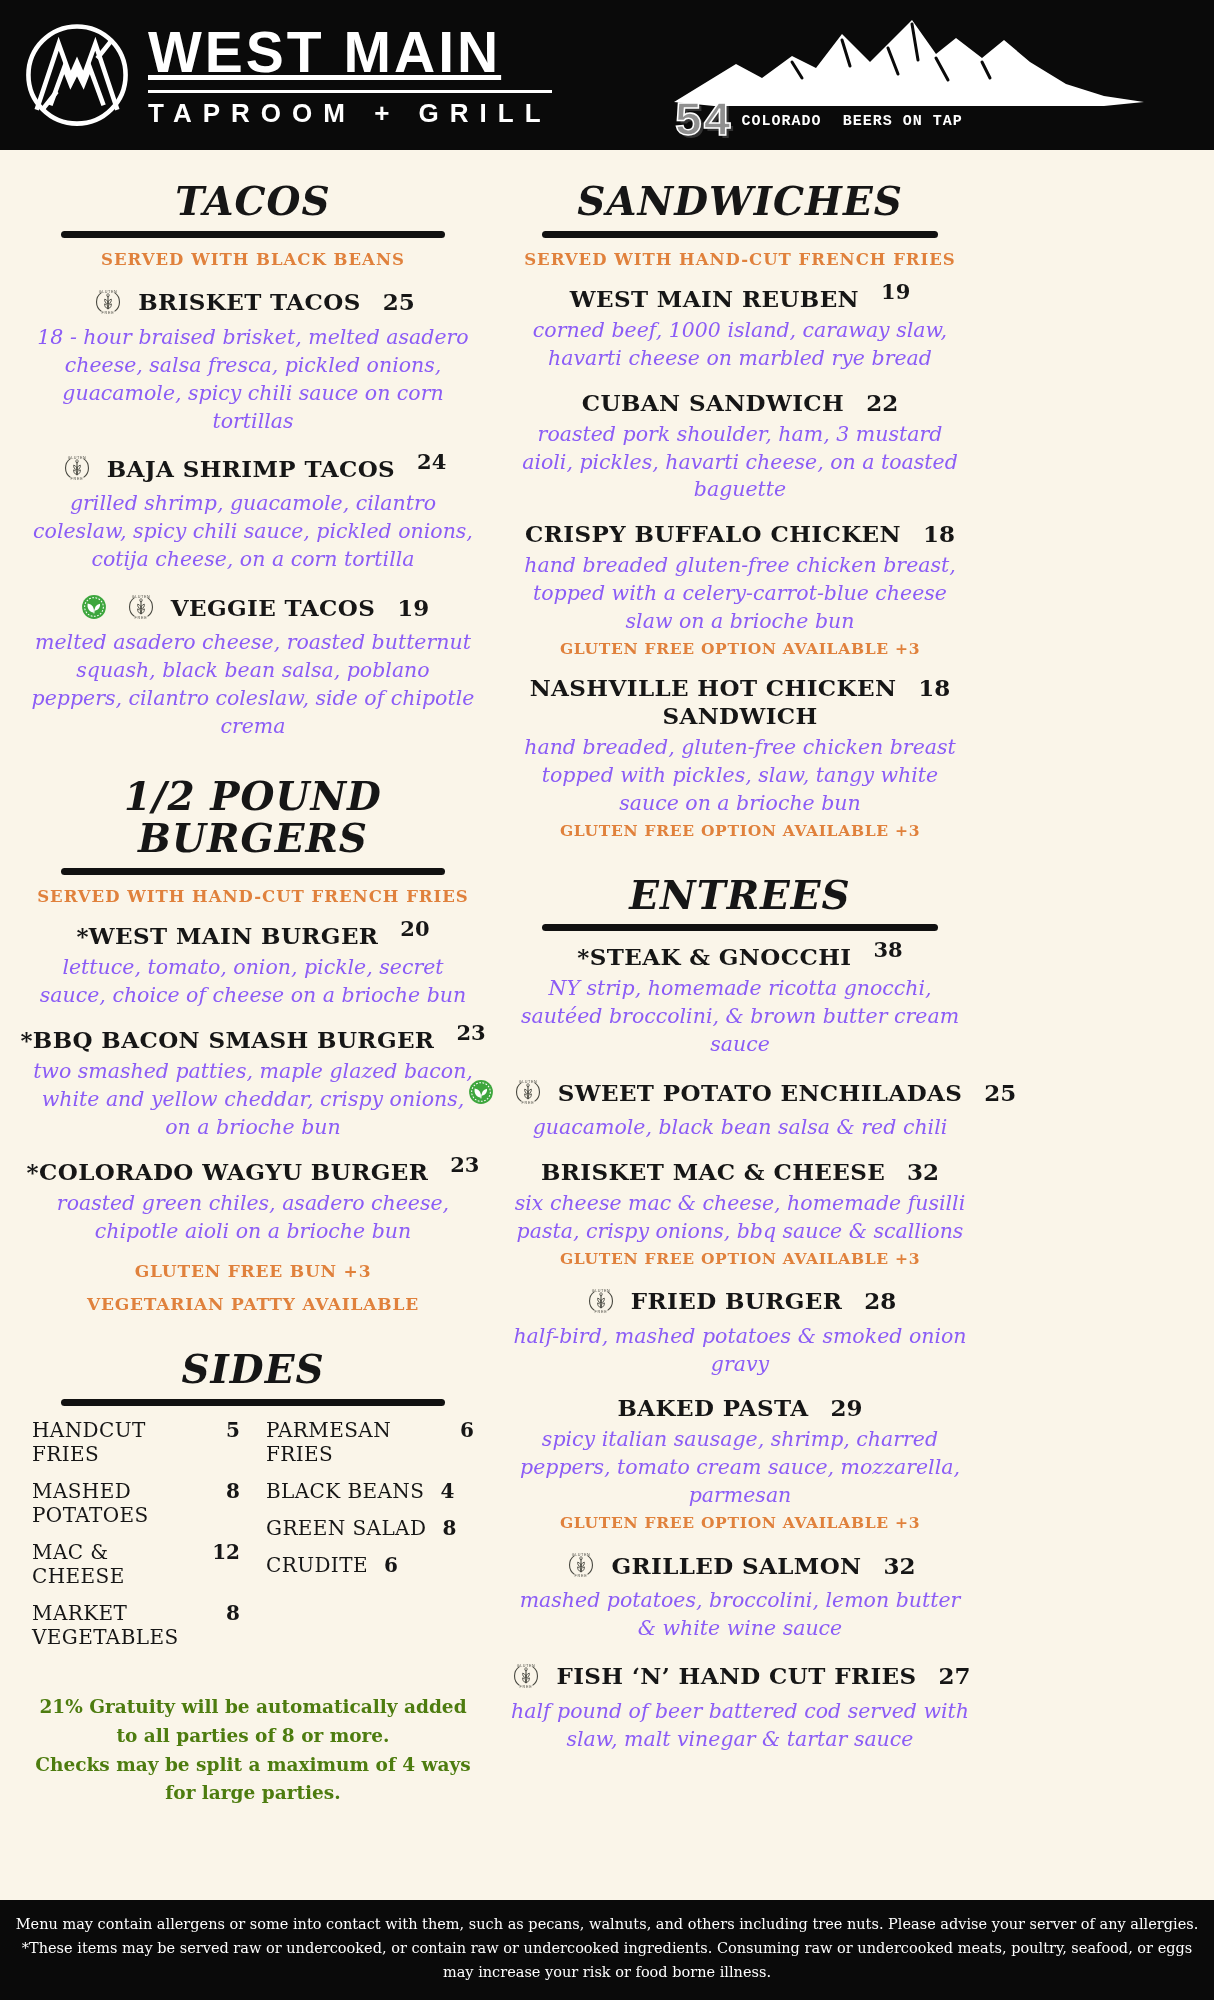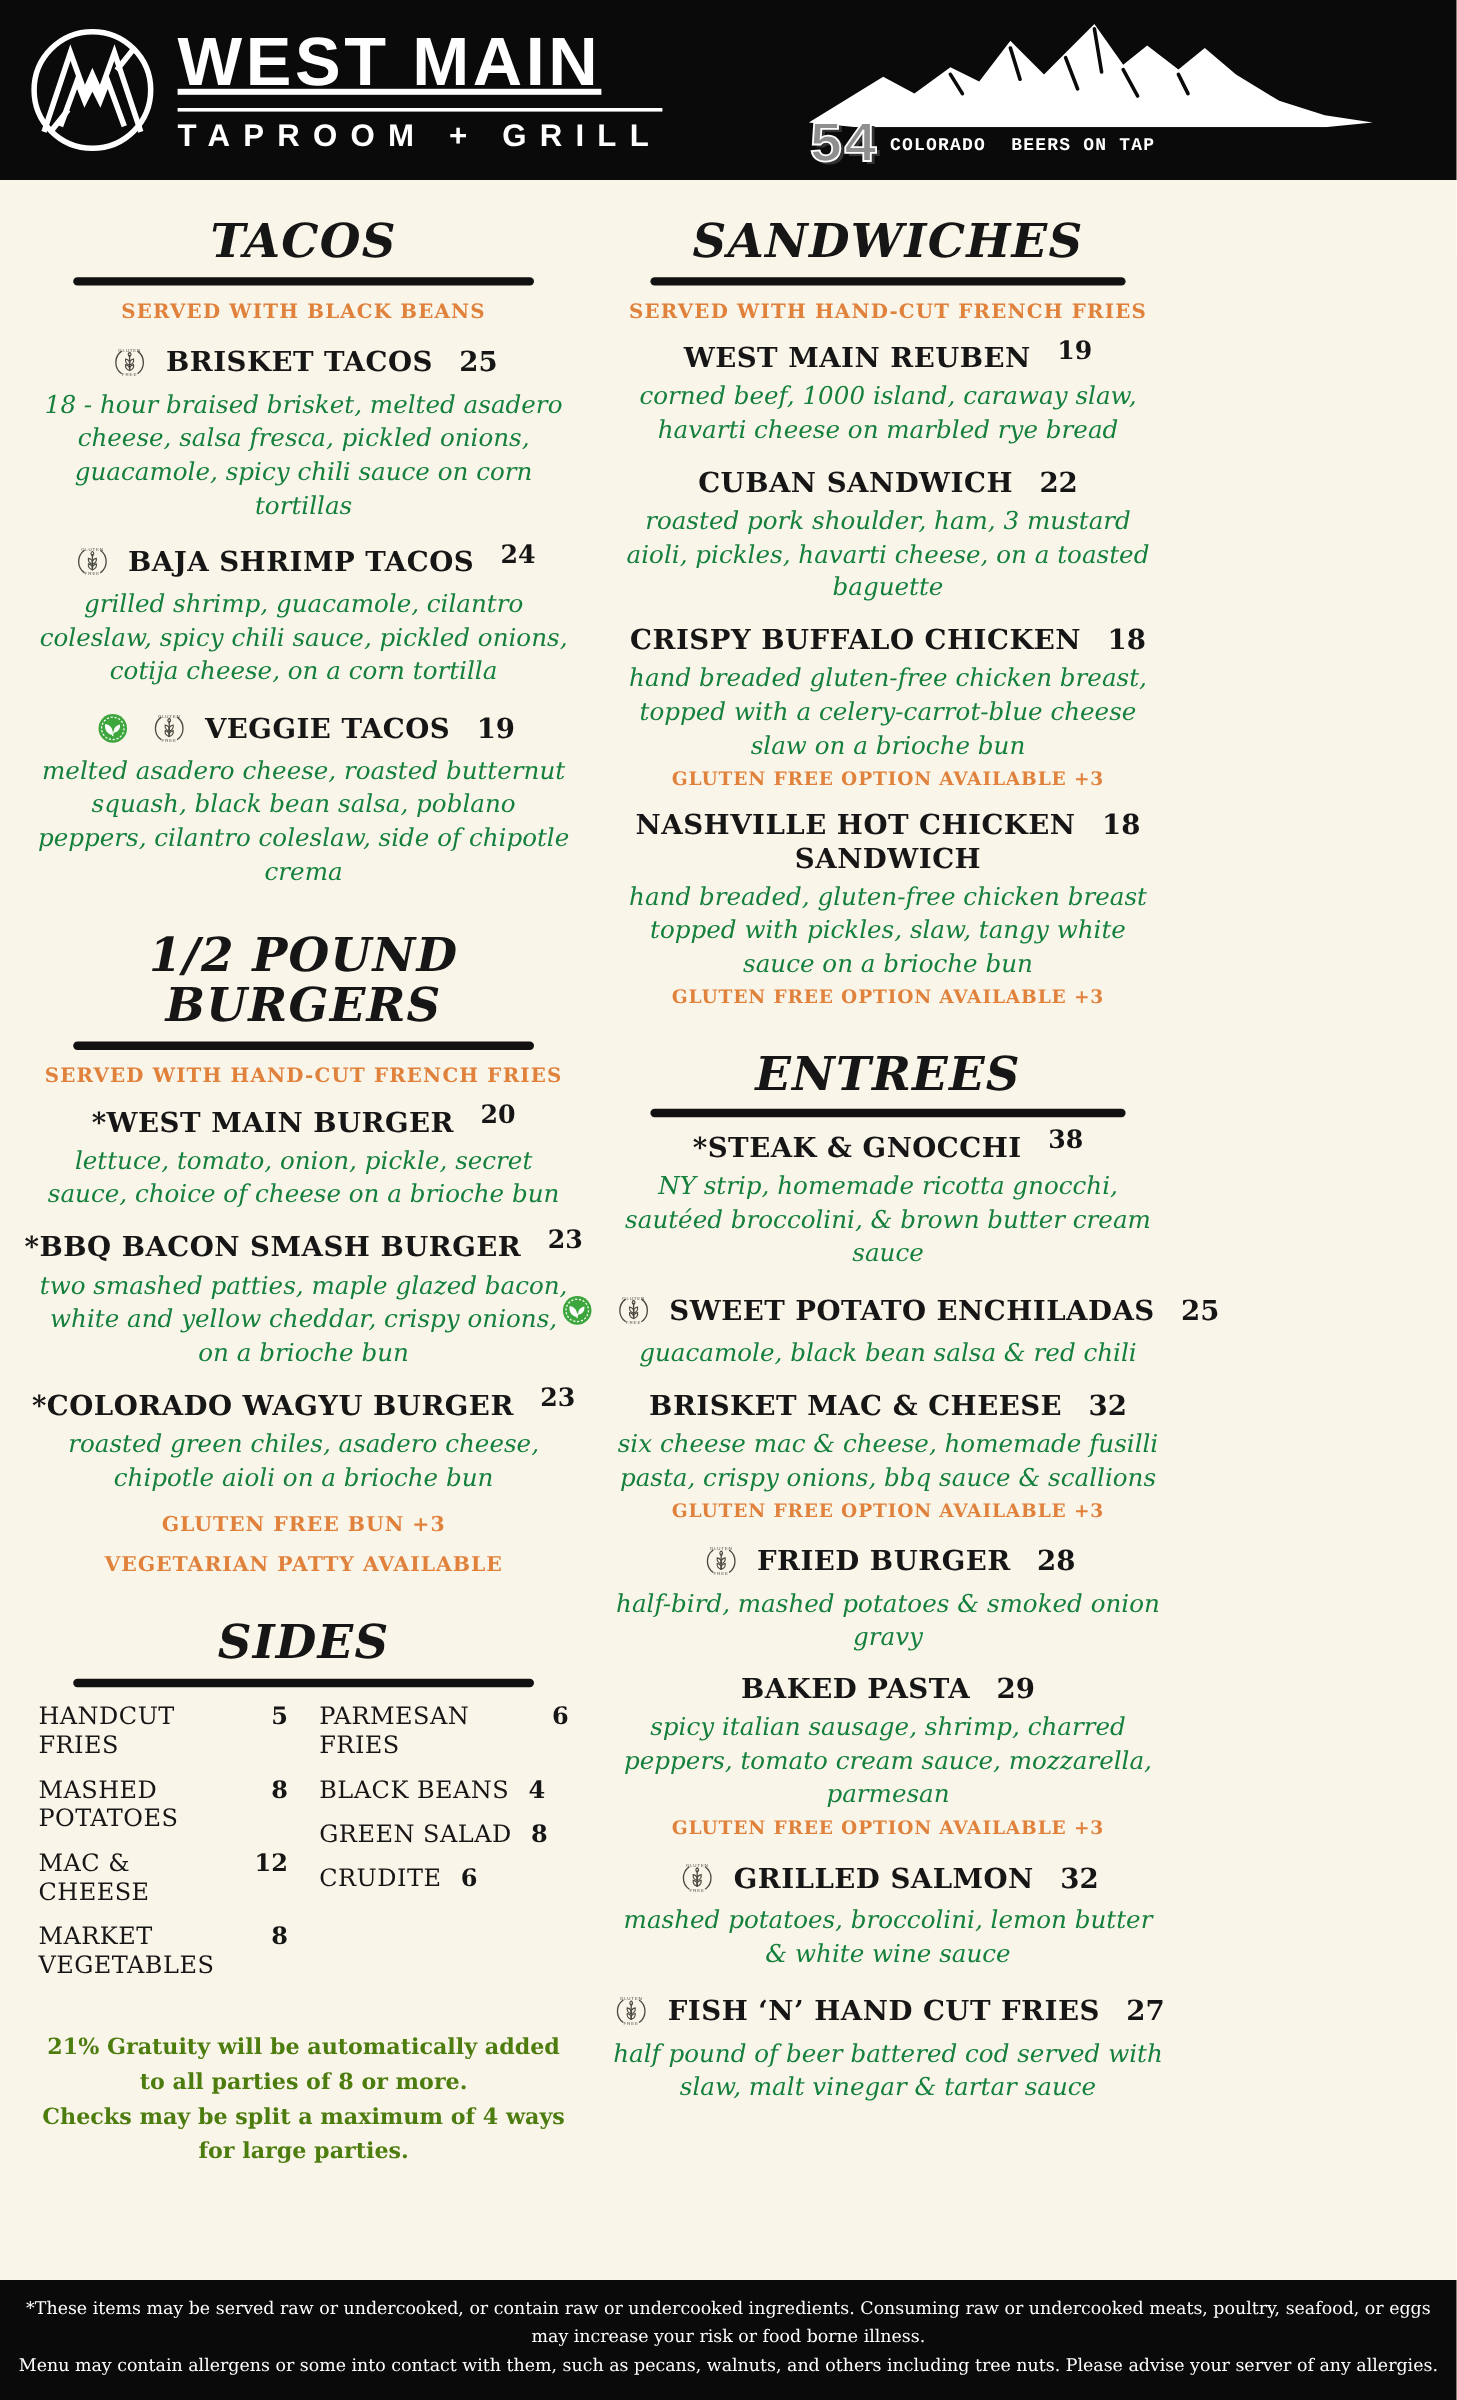--- a/index.html
+++ b/index.html
@@ -35,21 +35,21 @@
   .section-rule{height:7px;background:#111;border-radius:4px;width:86%;margin:8px auto 12px;}
   .section-subtitle{color:#E0813C;font-weight:bold;font-size:16.5px;letter-spacing:1px;
                     text-align:center;margin:2px 0 16px;}
   .menu-item{margin-bottom:16px;text-align:center;}
   .item-row{display:flex;justify-content:center;align-items:center;gap:13px;}
   .diet-icon svg{width:34px;height:34px;display:block;}
   .item-name{font-weight:bold;font-size:23px;letter-spacing:0.4px;white-space:nowrap;}
   .item-price{font-weight:bold;font-size:23px;margin-left:9px;}
   .item-price.raised{font-size:21px;position:relative;top:-7px;}
   .item-name2{font-weight:bold;font-size:23px;margin-top:1px;letter-spacing:0.4px;}
-  .item-desc{font-style:italic;font-size:20.5px;line-height:1.36;margin-top:5px;color:#15803d;}
+  .item-desc{font-style:italic;font-size:20.5px;line-height:1.36;margin-top:5px;color:#8b5cf6;}
   .item-note{color:#E0813C;font-weight:bold;font-size:15.5px;letter-spacing:0.7px;margin-top:3px;}
   .section-note{color:#E0813C;font-weight:bold;font-size:17px;letter-spacing:0.8px;
                 text-align:center;margin-top:13px;}
 
   
   .sides-grid{display:flex;gap:26px;margin-top:8px;padding:0 2px;}
   .sides-col{flex:1;display:flex;flex-direction:column;gap:13px;}
   .side-row{display:flex;align-items:baseline;gap:16px;font-size:20px;}
   .side-name{letter-spacing:0.4px;}
   .side-price{font-weight:bold;}
@@ -417,17 +417,17 @@
               <span class="item-name">FISH ‘N’ HAND CUT FRIES</span>
               <span class="item-price">27</span>
             </div>
             <div class="item-desc">half pound of beer battered cod served with slaw, malt vinegar &amp; tartar sauce</div>
           </div>
         </section>
       </div>
   </main>
 
   <footer class="bottombar">
+    <div>Menu may contain allergens or some into contact with them, such as pecans, walnuts, and others including tree nuts. Please advise your server of any allergies.</div>
     <div>*These items may be served raw or undercooked, or contain raw or undercooked ingredients. Consuming raw or undercooked meats, poultry, seafood, or eggs may increase your risk or food borne illness.</div>
-    <div>Menu may contain allergens or some into contact with them, such as pecans, walnuts, and others including tree nuts. Please advise your server of any allergies.</div>
   </footer>
 
 </div>
 
 </body></html>

